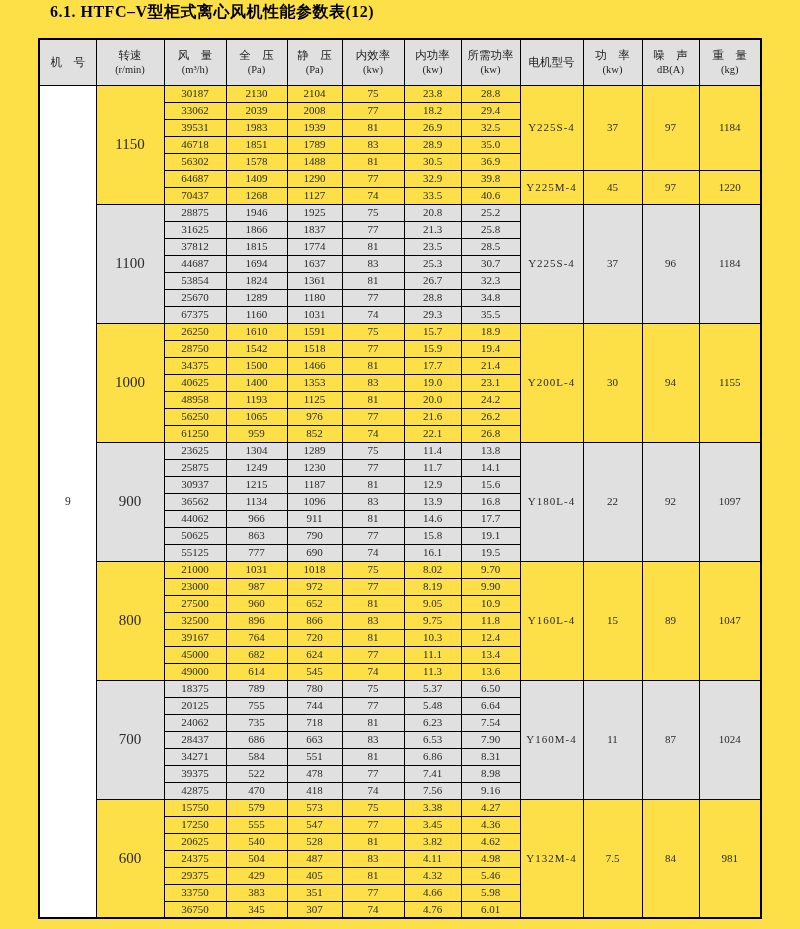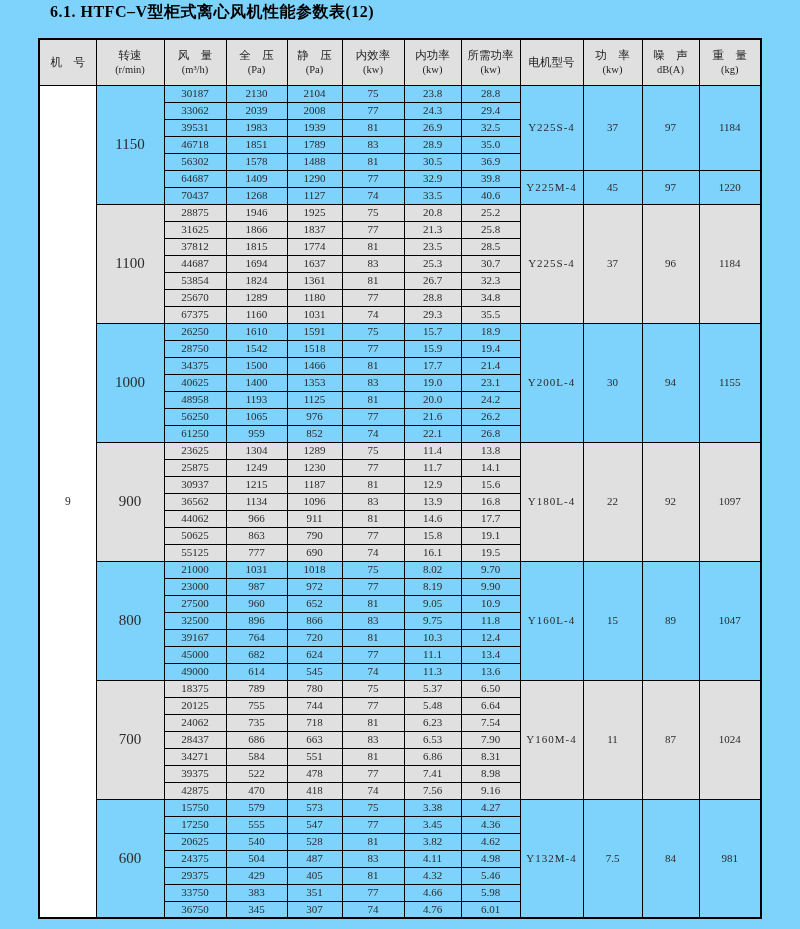--- a/index.html
+++ b/index.html
@@ -1,20 +1,20 @@
 <!DOCTYPE html>
 <html><head>
 <meta charset="utf-8">
 <style>
   * { margin:0; padding:0; box-sizing:border-box; }
   html,body { background:#ffffff; }
   .page {
     position:relative;
     width:800px; height:929px;
-    background:#7dd3fc;
+    background:#fde047;
     font-family:"Liberation Serif","DejaVu Serif",serif;
     color:#1a1a1a;
     overflow:hidden;
   }
   .doc-title {
     position:absolute; left:50px; top:2px;
     font-size:16px; font-weight:bold; letter-spacing:0.5px;
     color:#000;
   }
   table.fan-table {
@@ -128,21 +128,21 @@
           <td rowspan="5" class="motor-model-cell ">Y225S-4</td>
           <td rowspan="5" class="">37</td>
           <td rowspan="5" class="">97</td>
           <td rowspan="5" class="">1184</td>
         </tr>
         <tr>
           <td>33062</td>
           <td>2039</td>
           <td>2008</td>
           <td>77</td>
-          <td>24.3</td>
+          <td>18.2</td>
           <td>29.4</td>
         </tr>
         <tr>
           <td>39531</td>
           <td>1983</td>
           <td>1939</td>
           <td>81</td>
           <td>26.9</td>
           <td>32.5</td>
         </tr>

